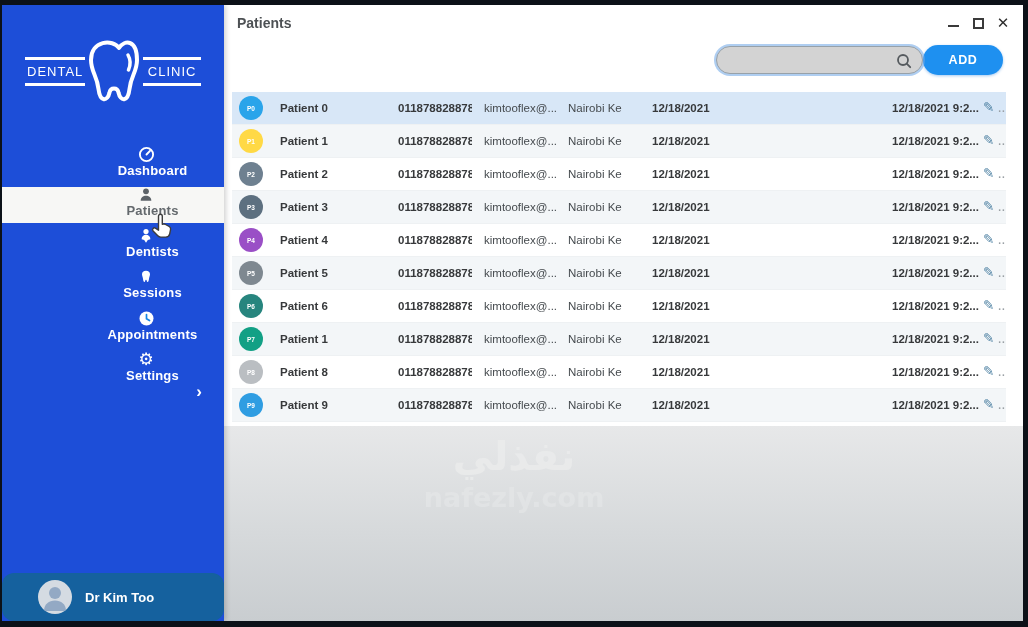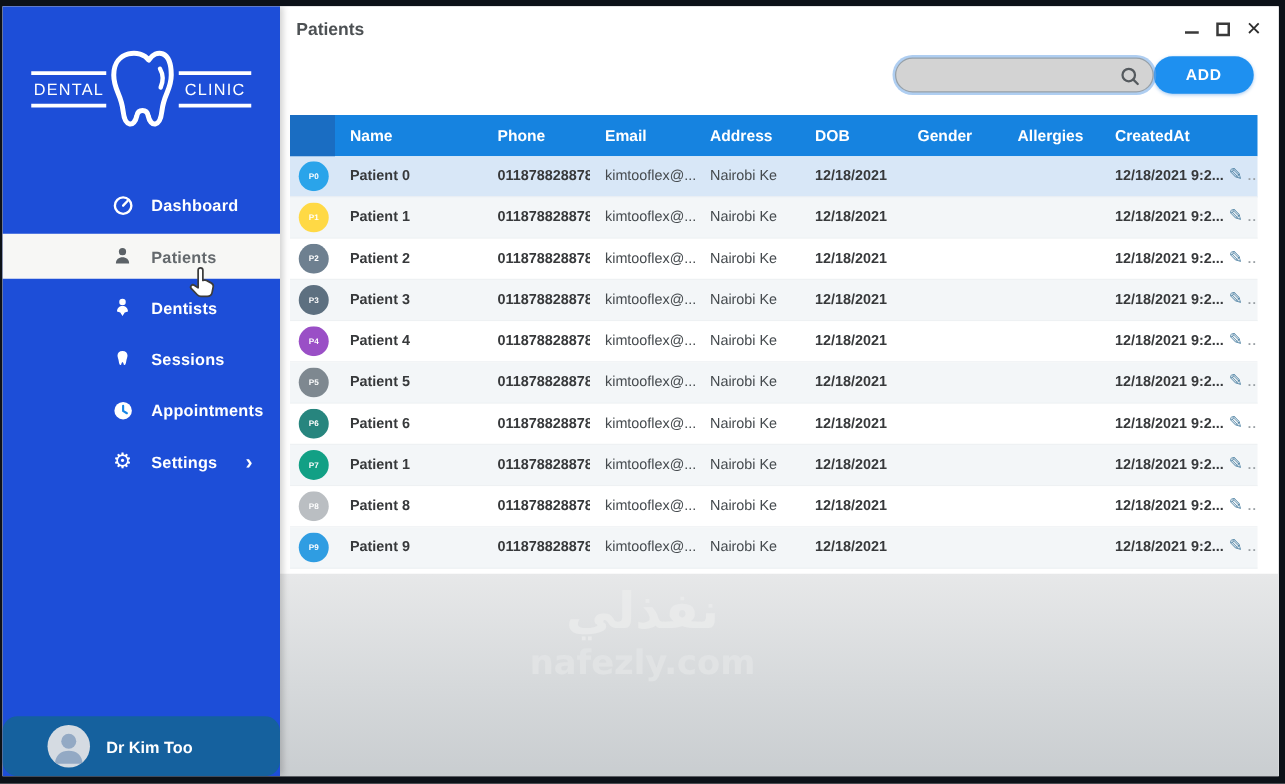--- a/index.html
+++ b/index.html
@@ -21,21 +21,21 @@
   }
   .logo { margin:27px auto 0; width:176px; display:flex; align-items:center; justify-content:center; color:#fff; }
   .logo-word {
     font-size:13px; letter-spacing:1px; color:#fff; padding:4px 2px;
     border-top:3px solid #fff; border-bottom:3px solid #fff; flex:1; text-align:center;
   }
   .logo-tooth { width:62px; height:78px; flex:0 0 62px; margin:0 -2px; }
   .nav { margin-top:36px; }
   .nav-item {
     height:36px; margin-bottom:5px; display:flex; align-items:center;
-    padding-left:86px; color:#fff; cursor:pointer; position:relative;
+    padding-left:66px; color:#fff; cursor:pointer; position:relative;flex-direction:column;
   }
   .nav-item .nav-icon { width:20px; display:flex; align-items:center; justify-content:center; color:#fff; }
   .nav-item .nav-label { margin-left:13px; font-size:13px; font-weight:bold; letter-spacing:.2px; }
   .nav-item.active { background:#f7f7f5; color:#64696d; }
   .nav-item.active .nav-icon { color:#5c6267; }
   .nav-item .chevron { margin-left:auto; margin-right:22px; font-size:17px; font-weight:bold; line-height:1; }
   .glyph { font-family:"DejaVu Sans",sans-serif; font-size:17px; line-height:1; }
 
   .user-band {
     position:absolute; left:0; right:0; bottom:0; height:48px;
@@ -203,31 +203,20 @@
         <input class="search-input" type="text" value="" style="">
         <svg class="search-icon" width="18" height="18" viewBox="0 0 18 18">
           <circle cx="8" cy="8" r="5" fill="none" stroke="#555a5e" stroke-width="1.8"></circle>
           <line x1="11.7" y1="11.7" x2="15.2" y2="15.2" stroke="#555a5e" stroke-width="1.8" stroke-linecap="round"></line>
         </svg>
       </div>
       <button class="add-btn">ADD</button>
     </div>
 
     <div class="table">
-      <div class="thead tgrid" id="thead">
-        <div class="hcell-avatar"></div>
-      <div class="hcell">Name</div>
-          <div class="hcell">Phone</div>
-          <div class="hcell">Email</div>
-          <div class="hcell">Address</div>
-          <div class="hcell">DOB</div>
-          <div class="hcell">Gender</div>
-          <div class="hcell">Allergies</div>
-          <div class="hcell">CreatedAt</div>
-        </div>
       <div id="tbody">
           <div class="trow tgrid selected">
             <div class="cell cell-avatar">
               <div class="avatar-dot" style="background: rgb(42, 164, 234);">P0</div>
             </div>
             <div class="cell cell-name">Patient 0</div>
             <div class="cell cell-phone">011878828878</div>
             <div class="cell cell-email">kimtooflex@...</div>
             <div class="cell cell-address">Nairobi Ke</div>
             <div class="cell cell-dob">12/18/2021</div>

